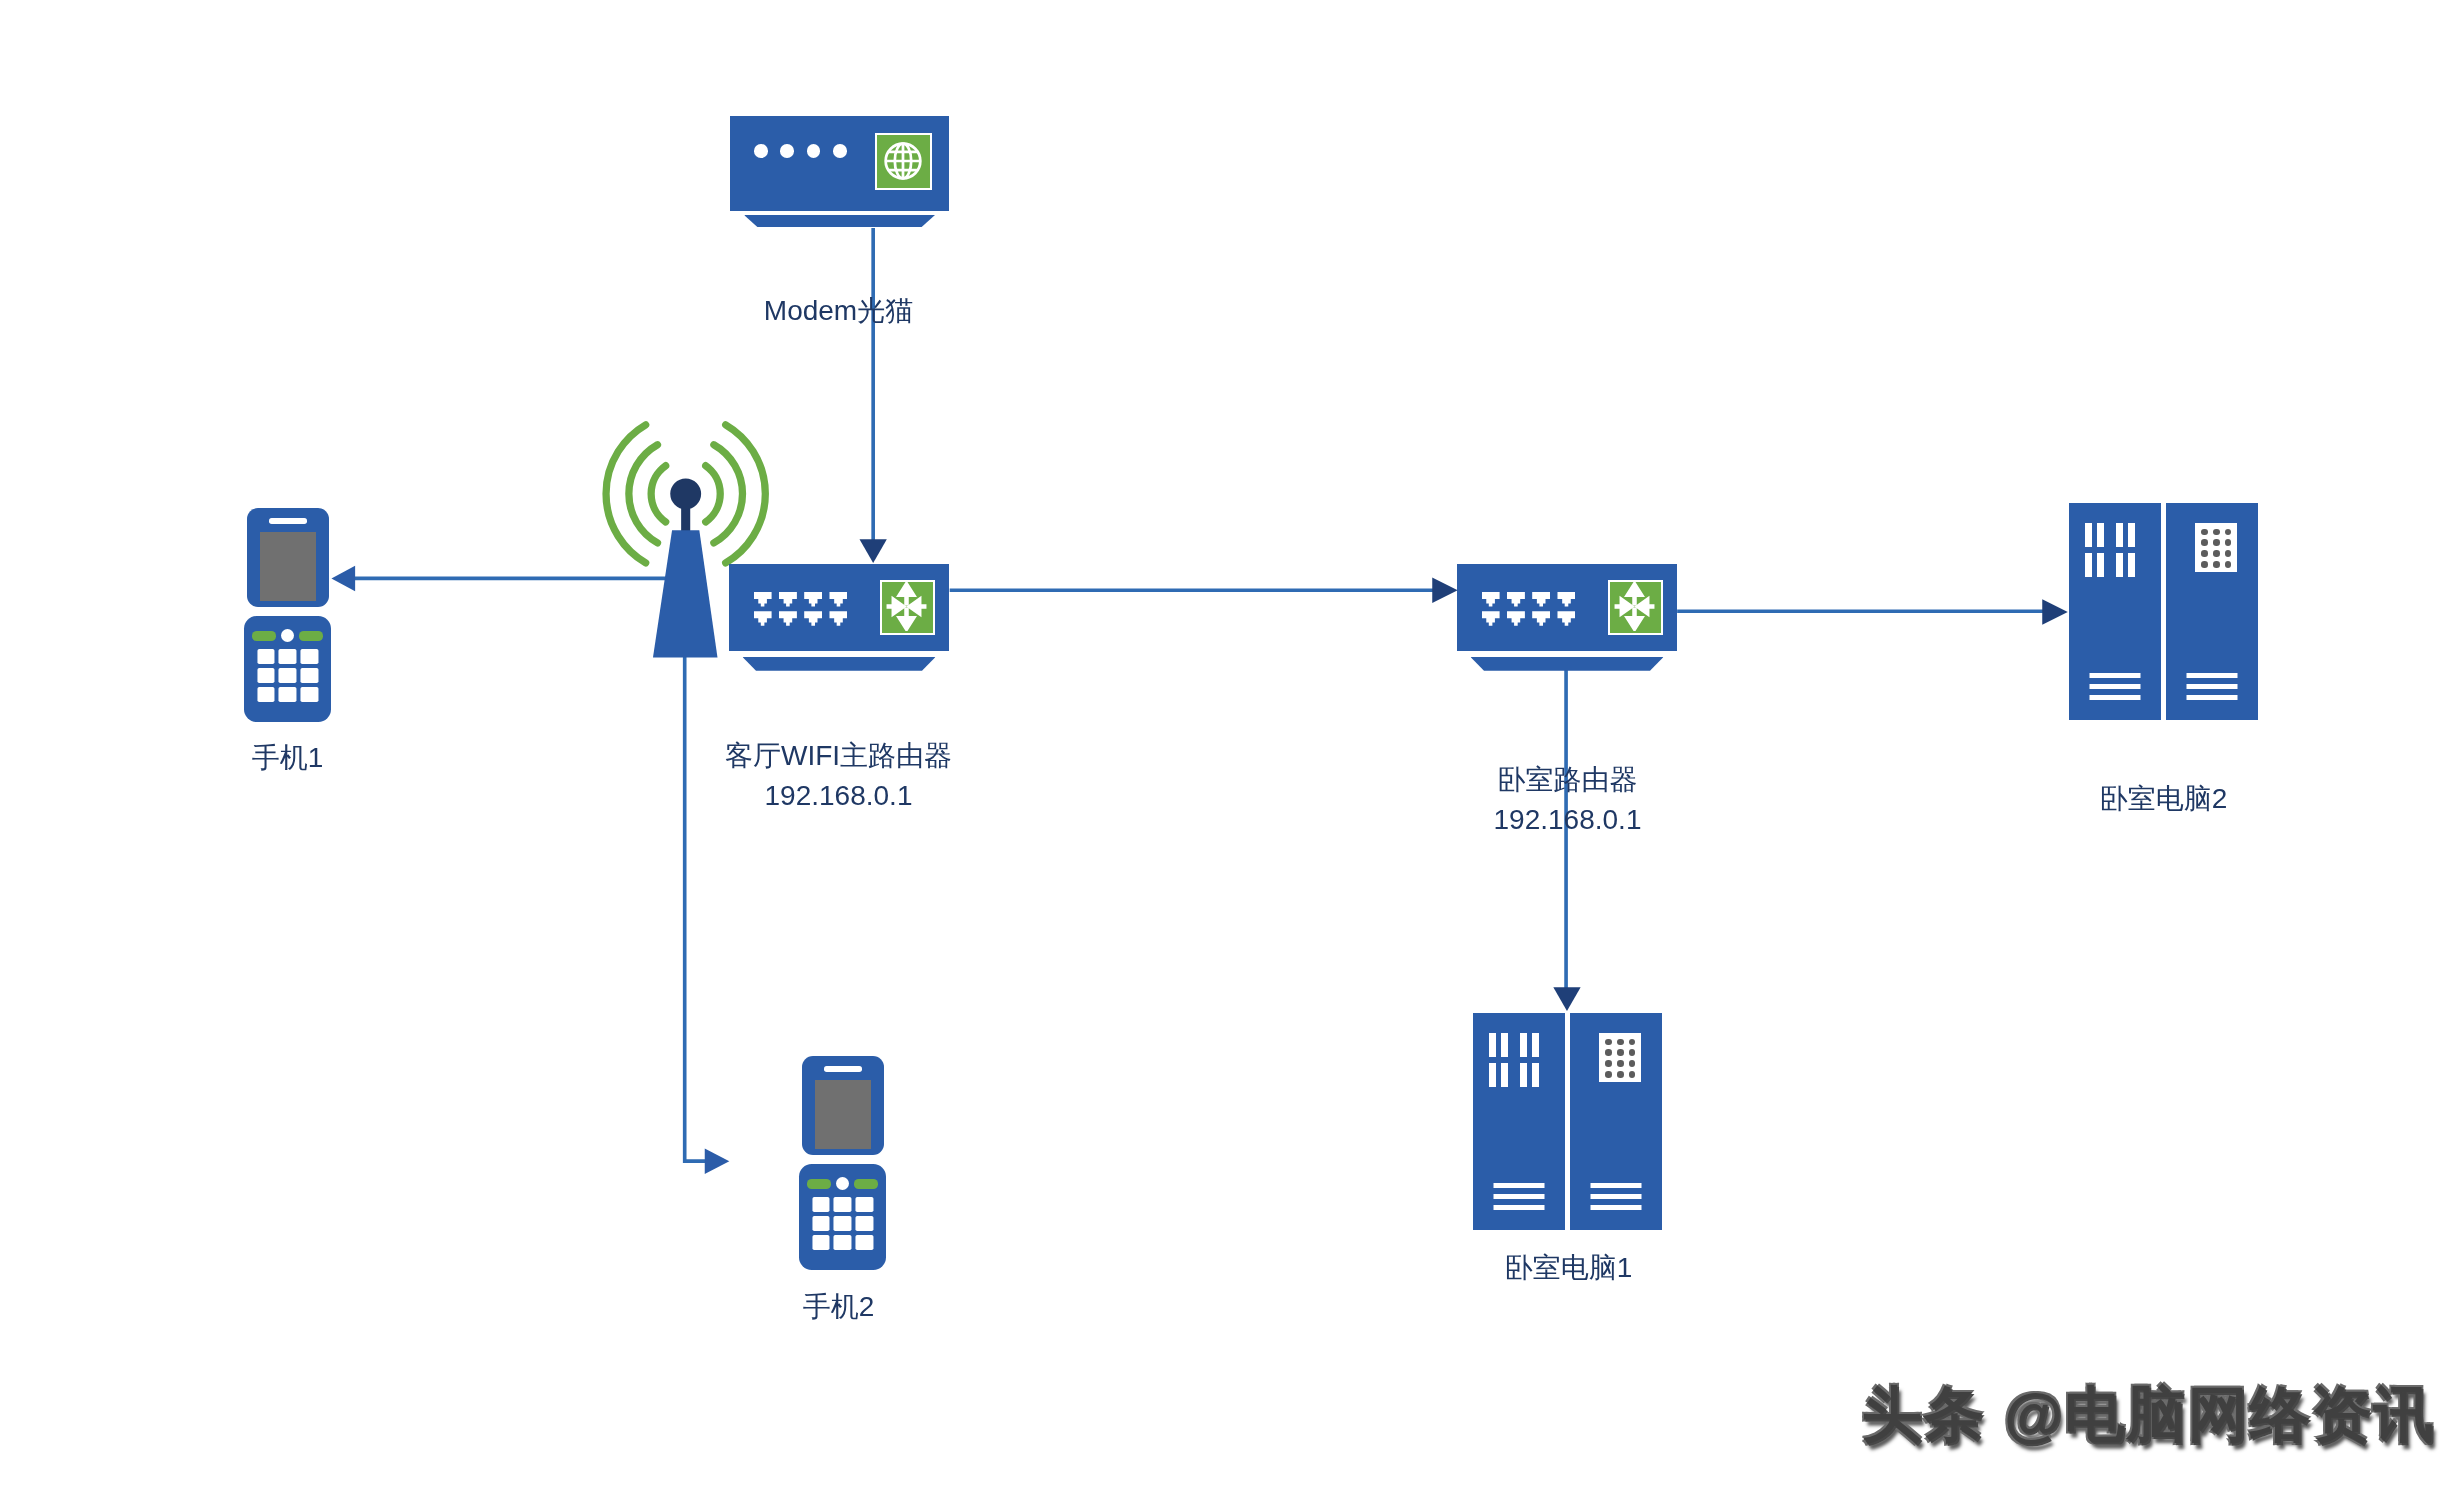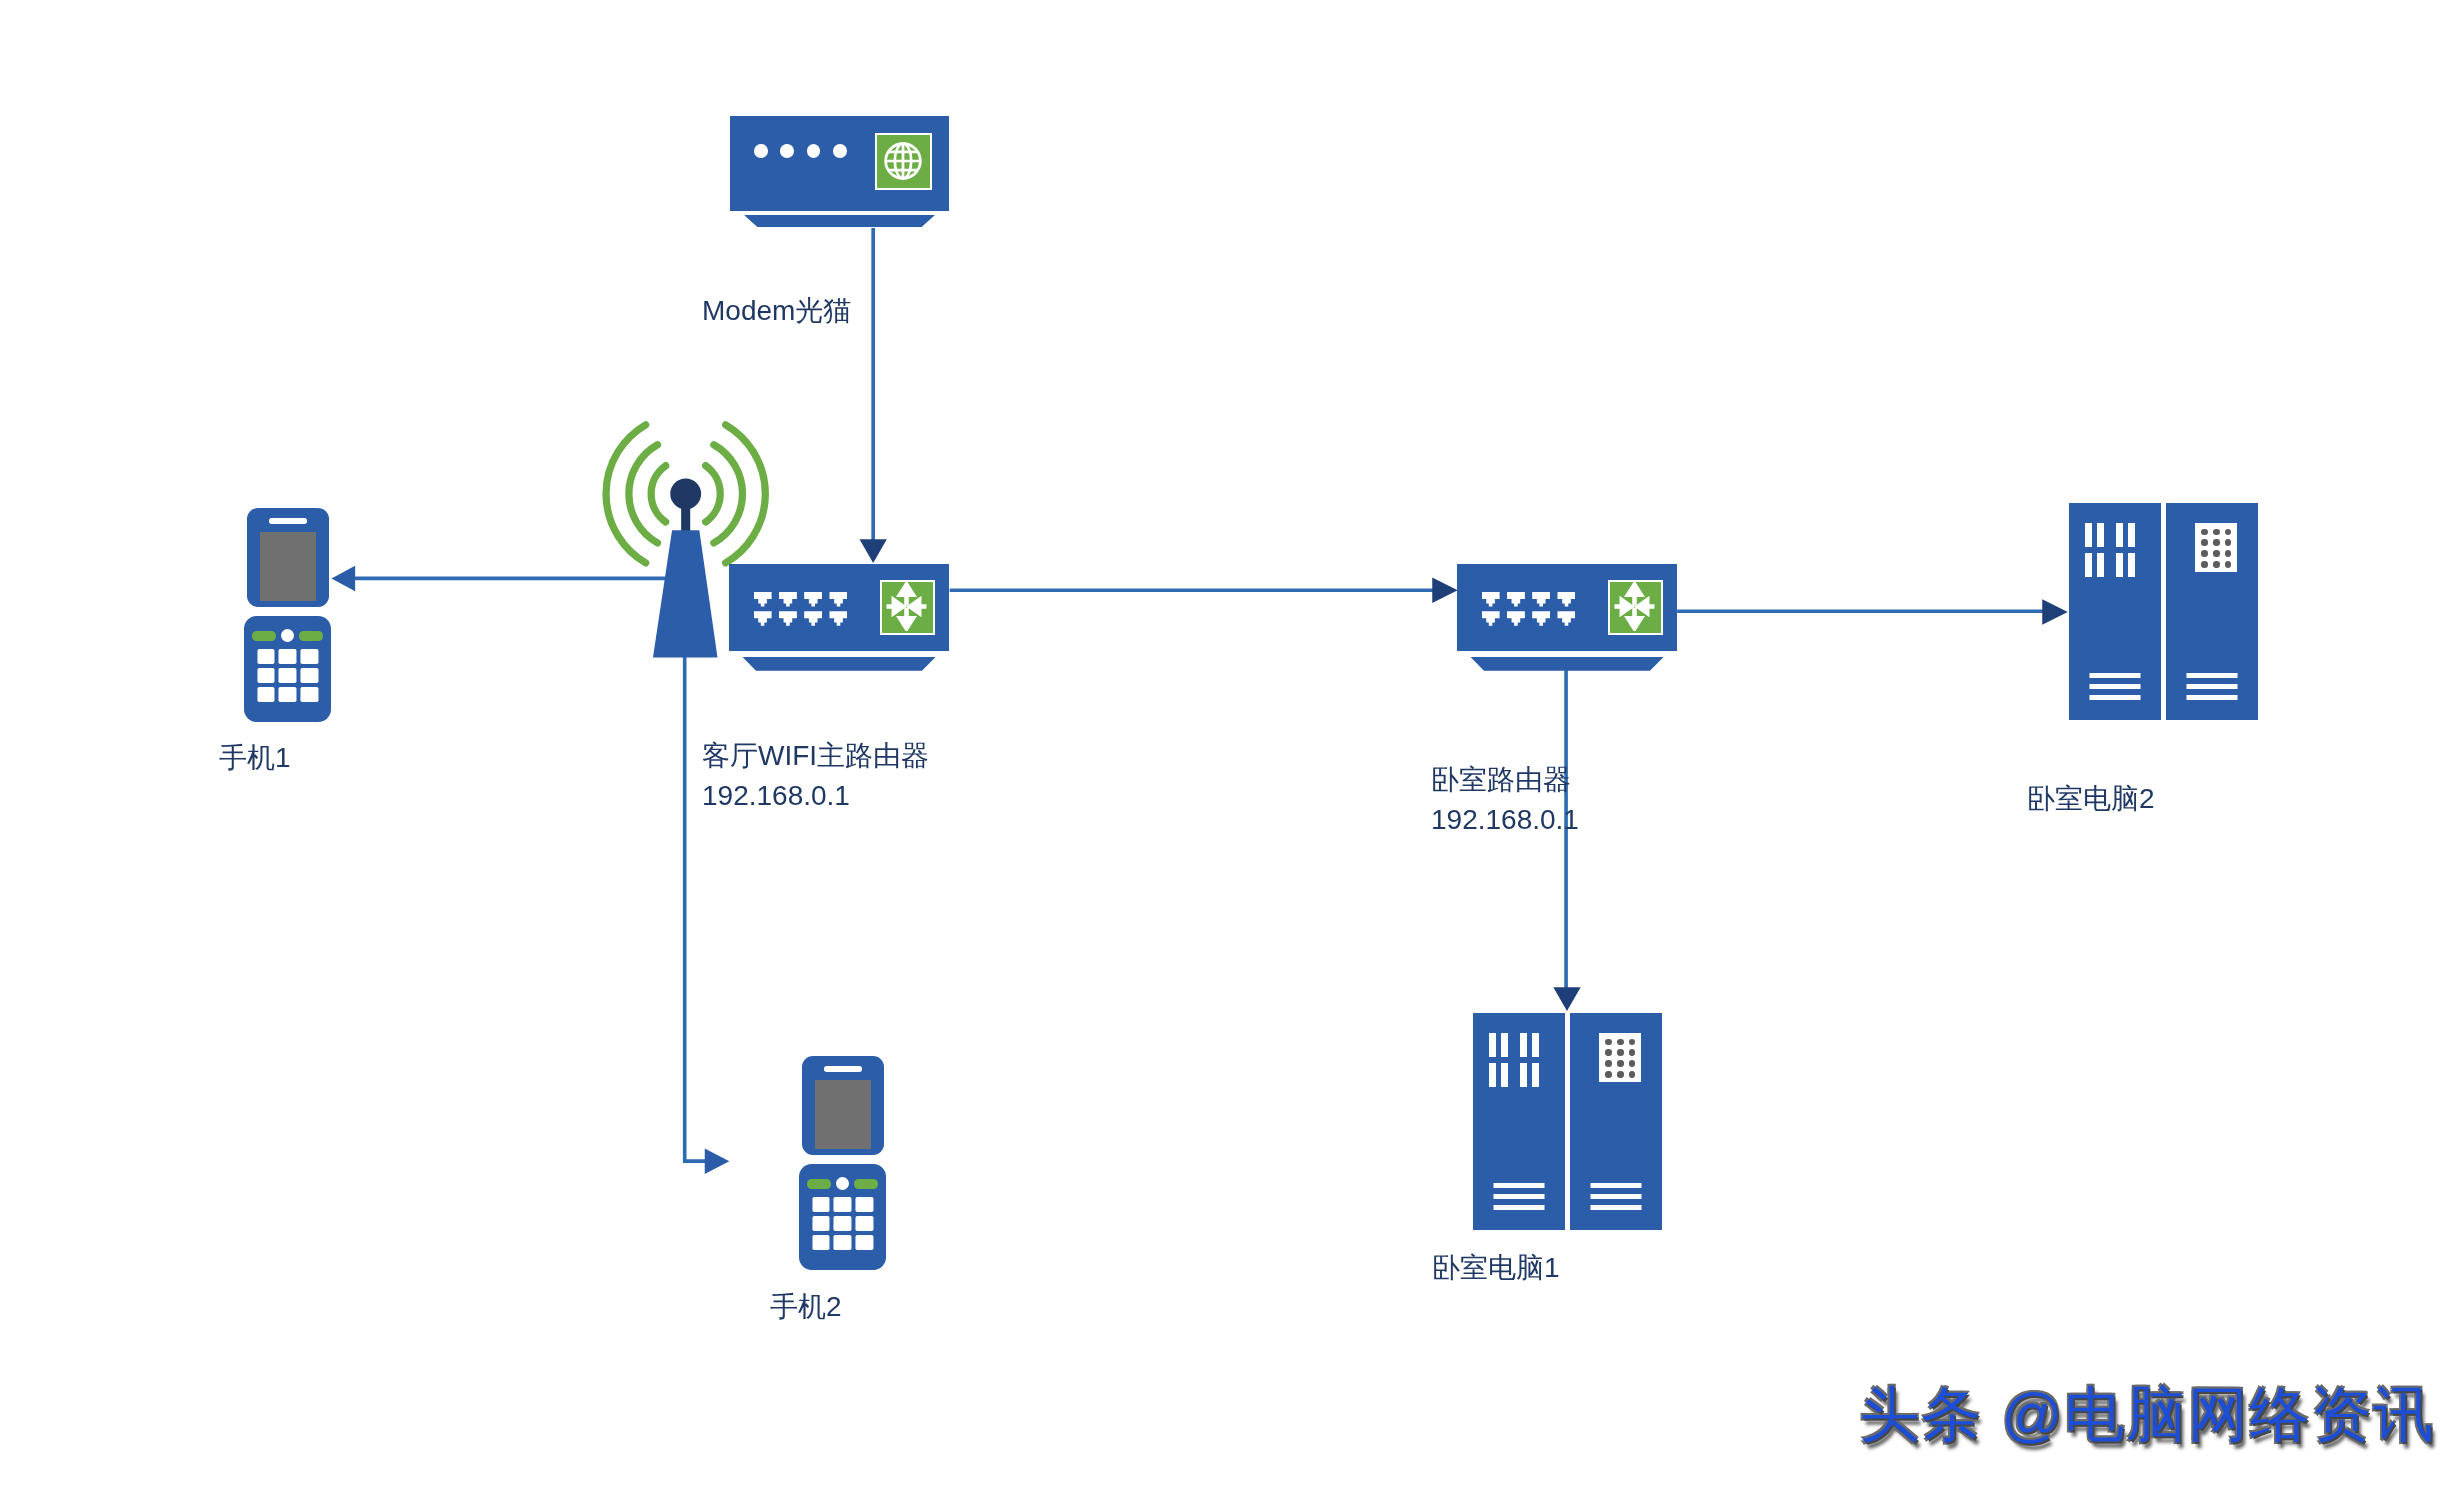--- a/index.html
+++ b/index.html
@@ -12,25 +12,25 @@
     --screen:#707070;
     --dot:#5C5C5C;
   }
   html,body{margin:0;padding:0;background:#fff;}
   body{font-family:"Liberation Sans","DejaVu Sans",sans-serif;}
   .canvas{position:relative;width:2462px;height:1491px;background:#fff;overflow:hidden;}
 
   
   .lines-layer{position:absolute;left:0;top:0;z-index:1;}
   .device{position:absolute;z-index:2;}
-  .label{position:absolute;z-index:3;color:var(--navy);font-size:28px;line-height:40px;}
+  .label{position:absolute;z-index:3;color:var(--navy);font-size:28px;line-height:40px;text-align:center;}
   .label .ip{font-weight:400;}
   .arrows-layer{position:absolute;left:0;top:0;z-index:4;pointer-events:none;}
-  .watermark{position:absolute;z-index:5;right:27px;top:1375px;font-size:60px;font-weight:normal;
-    letter-spacing:1.8px;color:#1d4ed8;
+  .watermark{position:absolute;z-index:5;right:27px;top:1375px;font-size:60px;font-weight:bold;
+    letter-spacing:1.8px;color:#404040;
     text-shadow:1.8px 1.8px 0 #474747,-1.8px 1.8px 0 #6b6b6b,1.8px -1.8px 0 #6b6b6b,-1.8px -1.8px 0 #6b6b6b,3.6px 5.5px 3.6px #555;}
 
   
   .box-device{background:var(--blue);}
   .stand{position:absolute;left:50%;transform:translateX(-50%);background:var(--blue);
     clip-path:polygon(0 0,100% 0,93% 100%,7% 100%);}
 
   
   .modem{left:730px;top:116px;width:219px;height:107px;}
   .modem .body{position:absolute;left:0;top:0;width:219px;height:95px;background:var(--blue);}

